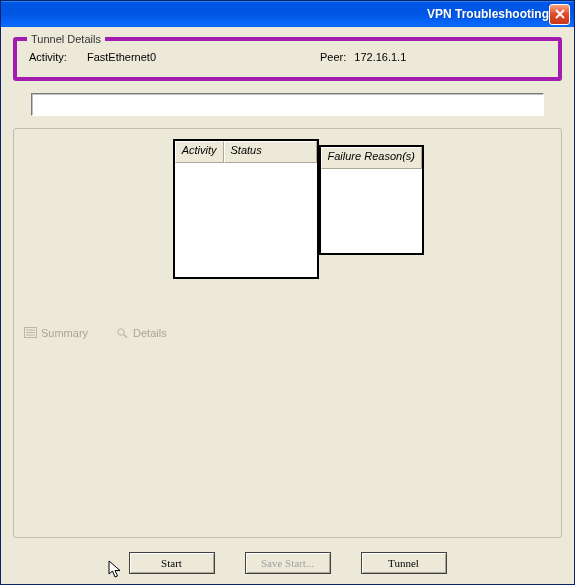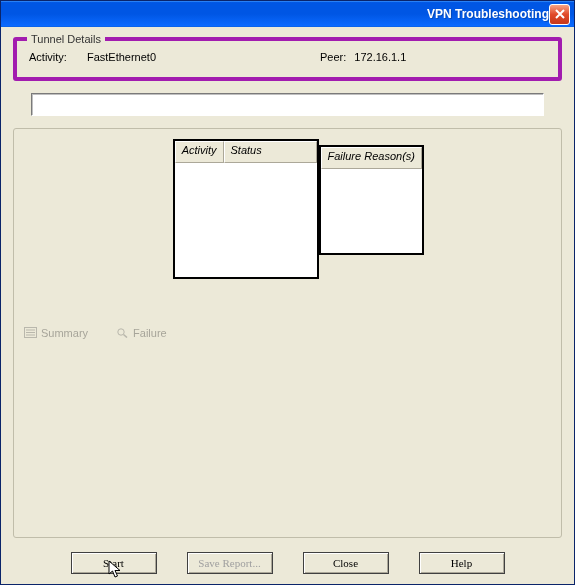--- a/index.html
+++ b/index.html
@@ -161,21 +161,21 @@
           </span>
           <span>Summary</span>
         </div>
         <div class="vt">
           <span>
             <svg viewBox="0 0 13 11">
                 <circle cx="5" cy="5" r="3.2" fill="none" stroke="#b9b7ac"></circle>
                 <line x1="7.5" y1="7.5" x2="11" y2="10.5" stroke="#b9b7ac" stroke-width="1.6"></line>
               </svg>
           </span>
-          <span>Failure</span>
+          <span>Details</span>
         </div>
       </div>
 
       <div class="table top-table">
         <div class="thead">
           <div class="th">Activity</div>
           <div class="th">Status</div>
         </div>
         <div class="tbody"></div>
       </div>
@@ -184,23 +184,22 @@
         <div class="thead">
           <div class="th">Failure Reason(s)</div>
         </div>
         <div class="tbody"></div>
       </div>
 
     </div>
 
     <div class="buttons">
       <button class="btn">Start</button>
-      <button class="btn" disabled="">Save Report...</button>
-      <button class="btn">Close</button>
-      <button class="btn">Help</button>
+      <button class="btn" disabled="">Save Start...</button>
+      <button class="btn">Tunnel</button>
     </div>
 
   </div>
 
   <div class="cursor">
     <svg viewBox="0 0 16 20">
         <path d="M1 1 L1 14 L4.5 11 L7 17 L9.5 16 L7 10.5 L12 10.5 Z" fill="#fff" stroke="#000" stroke-width="1"></path>
       </svg>
   </div>
 

